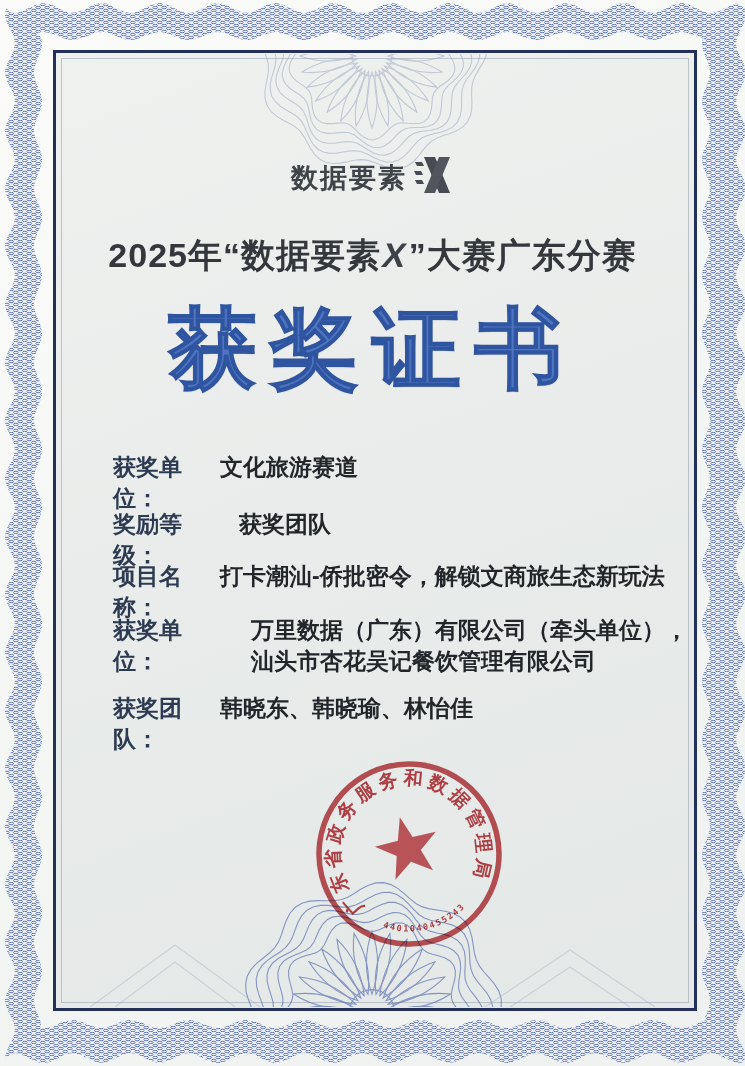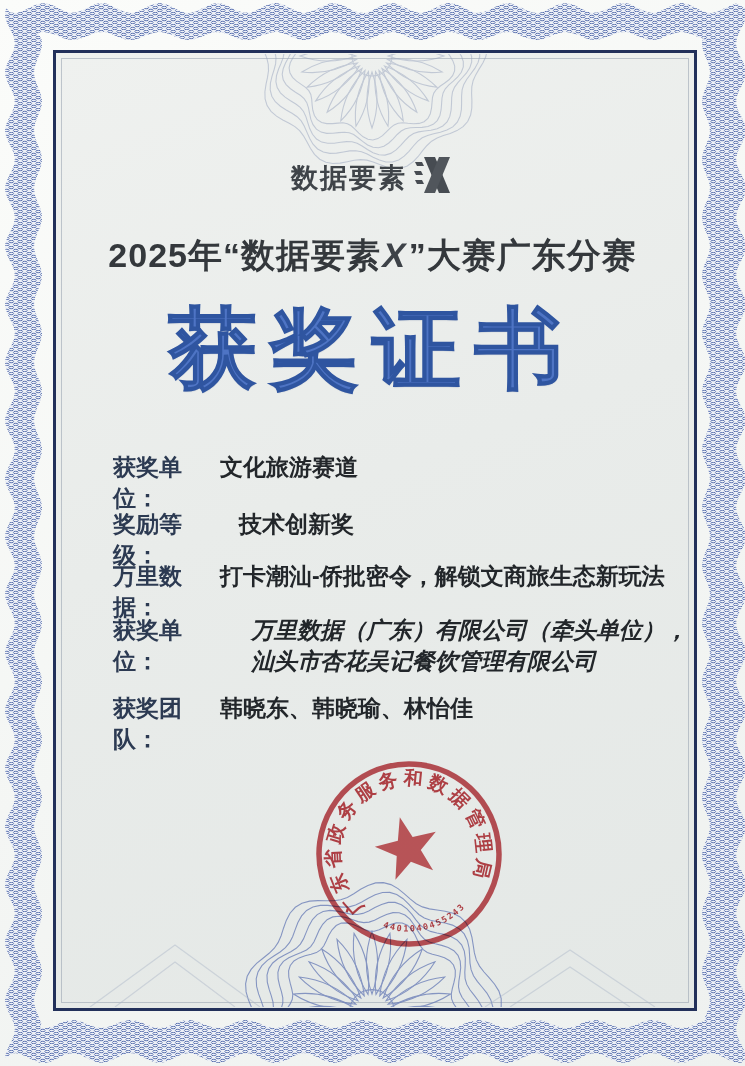--- a/index.html
+++ b/index.html
@@ -36,21 +36,21 @@
     box-sizing:border-box;
     -webkit-text-stroke:1.5px #2f55a0;
     text-shadow:0 1px 1px rgba(36,62,120,.35);
   }
 
   .row{position:absolute; left:113px; display:flex; font-size:23px; font-weight:700;}
   .row .lbl{width:107px; color:#2c3a52; flex:none;}
   .row .val{color:#22262a; line-height:31px;}
   .row-1{top:452px;} .row-2{top:509px;gap:19px;} .row-3{top:561px;}
   .row-4{top:615px;gap:31px;} .row-5{top:693px;}
-  .val-lines span{display:block;font-style:italic;}
+  .val-lines span{display:block;}
 
   .seal{
     position:absolute; left:311px; top:756px; width:196px; height:196px;
     mix-blend-mode:multiply; opacity:.95;
   }
   .issuer{
     position:absolute; left:0; top:832px; width:745px; text-align:center;
     font-size:23px; font-weight:700; color:#23262a; z-index:3; letter-spacing:.5px;
   }
   .dateline{
@@ -182,24 +182,24 @@
     </div>
 
     <h1 class="cert-title">获奖证书</h1>
 
     <div class="row row-1">
       <span class="lbl">获奖单位：</span>
       <span class="val">文化旅游赛道</span>
     </div>
     <div class="row row-2">
       <span class="lbl">奖励等级：</span>
-      <span class="val">技术创新奖</span>
+      <span class="val">获奖团队</span>
     </div>
     <div class="row row-3">
-      <span class="lbl">万里数据：</span>
+      <span class="lbl">项目名称：</span>
       <span class="val">打卡潮汕-侨批密令，解锁文商旅生态新玩法</span>
     </div>
     <div class="row row-4">
       <span class="lbl">获奖单位：</span>
       <span class="val val-lines">
         <span>万里数据（广东）有限公司（牵头单位），</span>
         <span>汕头市杏花吴记餐饮管理有限公司</span>
       </span>
     </div>
     <div class="row row-5">

